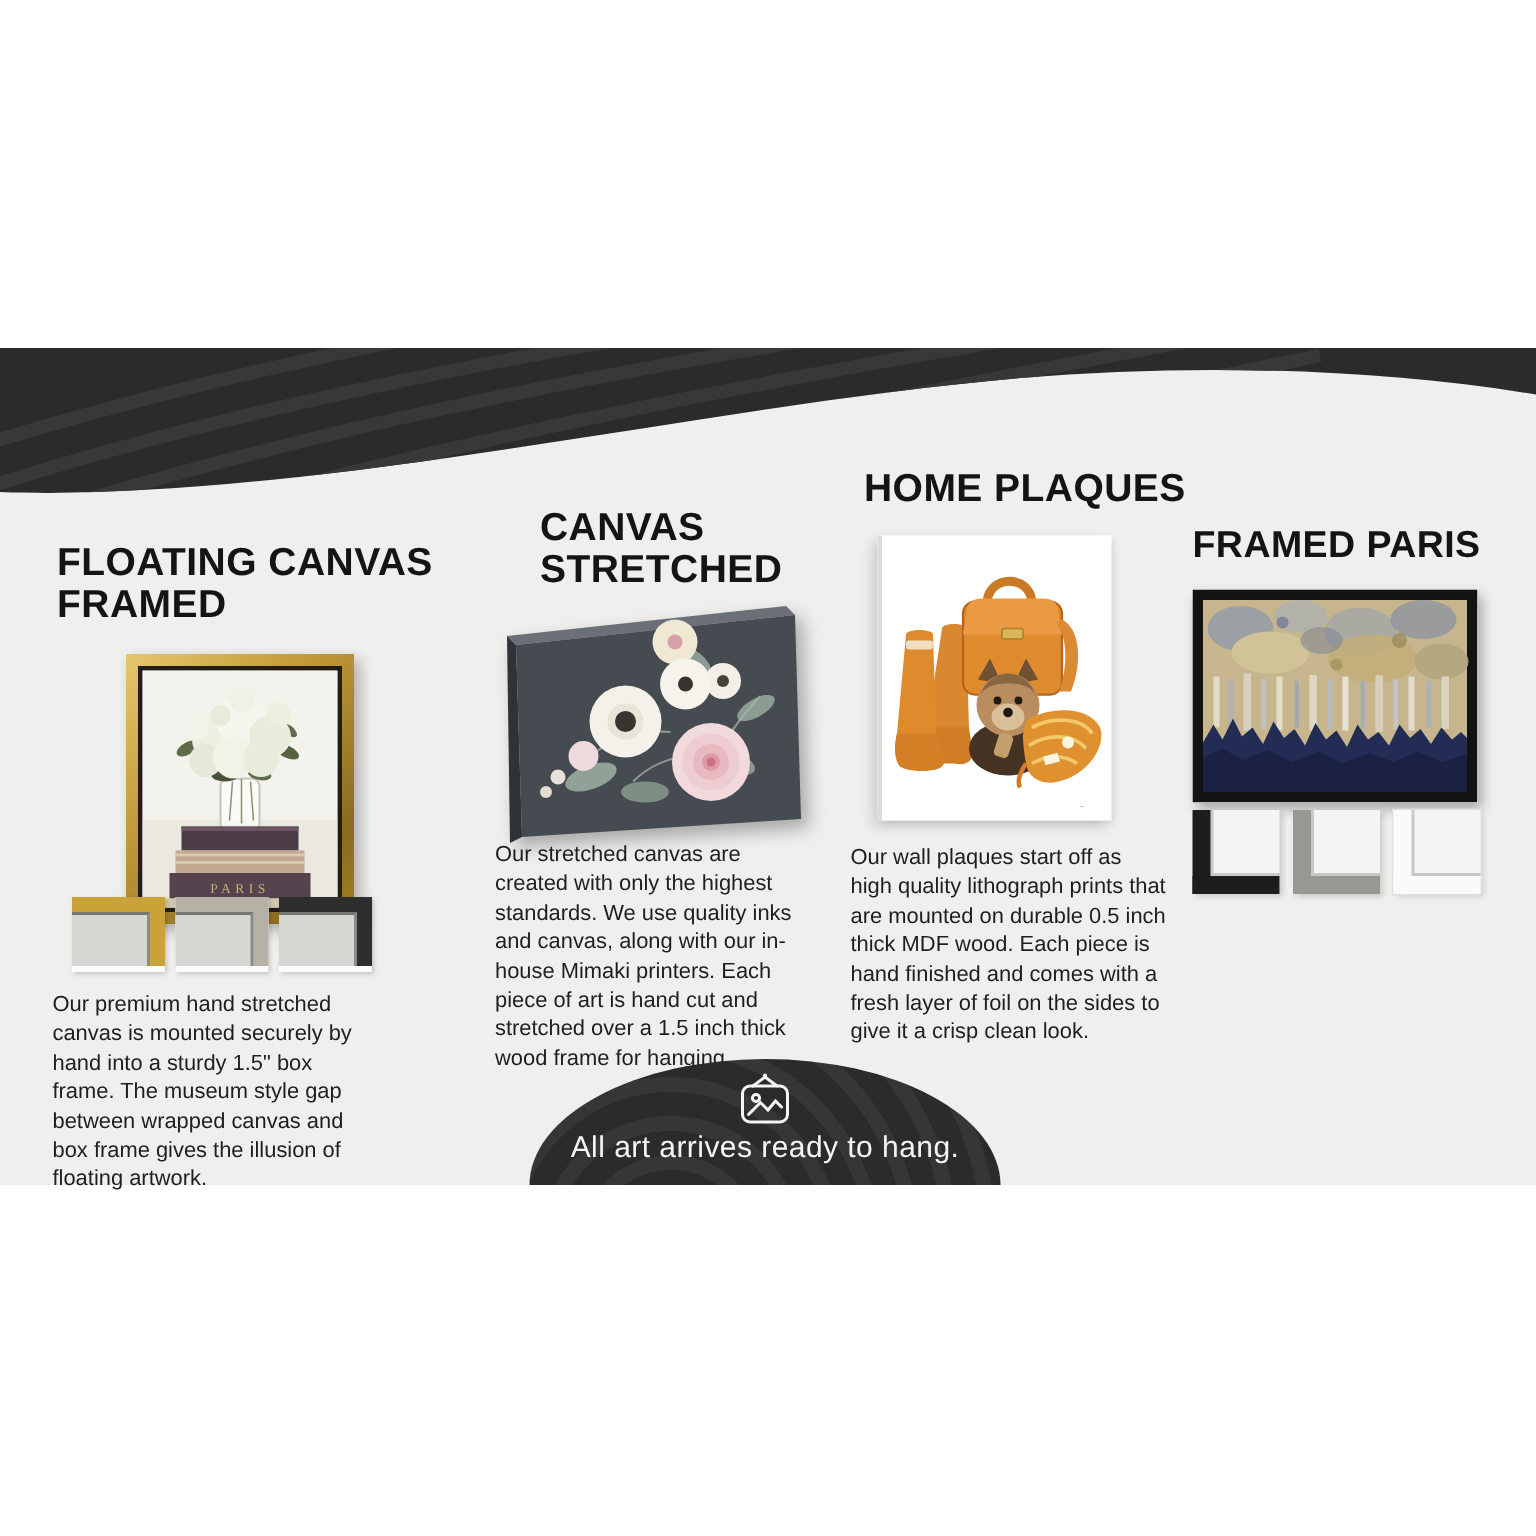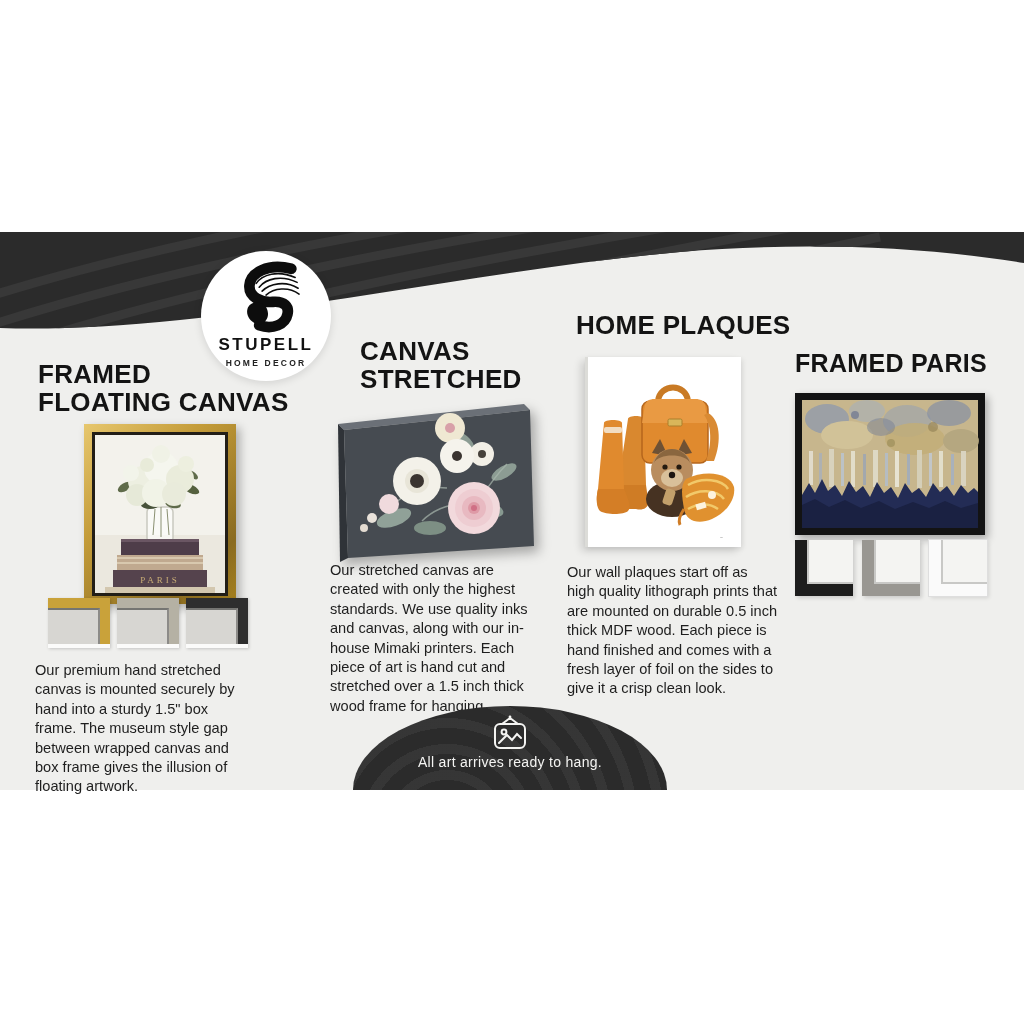--- a/index.html
+++ b/index.html
@@ -6,42 +6,42 @@
   body{width:1024px;height:1024px;background:#ffffff;font-family:"Liberation Sans",sans-serif;position:relative;overflow:hidden;}
   .page{position:absolute;left:0;top:0;width:1024px;height:1024px;}
   .content-band{position:absolute;left:0;top:232px;width:1024px;height:558px;background:#efefed;}
   .top-swoosh{position:absolute;left:0;top:232px;width:1024px;height:120px;}
   .logo-circle{position:absolute;left:201px;top:251px;width:130px;height:130px;border-radius:50%;background:#ffffff;box-shadow:0 2px 8px rgba(0,0,0,.12);display:flex;flex-direction:column;align-items:center;justify-content:flex-start;padding-top:10px;box-sizing:border-box;}
   .brand-name{font-size:17px;font-weight:700;letter-spacing:2.5px;color:#111;margin-top:2px;}
   .brand-tagline{font-size:8.5px;font-weight:600;letter-spacing:2.2px;color:#222;margin-top:3px;}
   .col-title{position:absolute;font-weight:800;color:#141414;font-size:26px;line-height:1.08;letter-spacing:.3px;}
   .col-desc{position:absolute;font-size:14.6px;line-height:1.33;color:#1e1e1e;}
   
-  .prod1{position:absolute;left:84px;top:424px;width:152px;height:180px;box-sizing:border-box;padding:8px;background:linear-gradient(135deg,#e7c76e,#c49c39 35%,#8a6b20 80%,#a5801f);box-shadow:4px 4px 9px rgba(0,0,0,.28);}
+  .prod1{position:absolute;left:84px;top:436px;width:152px;height:180px;box-sizing:border-box;padding:8px;background:linear-gradient(135deg,#e7c76e,#c49c39 35%,#8a6b20 80%,#a5801f);box-shadow:4px 4px 9px rgba(0,0,0,.28);}
   .prod1-gap{width:100%;height:100%;box-sizing:border-box;padding:3px;background:#221e17;}
   .prod1-art{width:100%;height:100%;background:#f3f2ec;display:block;}
   .samples-row{position:absolute;display:flex;gap:7px;}
   .fc-sample{width:62px;height:50px;background:#fbfbfa;position:relative;box-shadow:1px 1px 3px rgba(0,0,0,.18);}
   .fc-corner{position:absolute;inset:0 0 4px 0;border-top:10px solid;border-right:10px solid;background:#d7d6d2;box-sizing:border-box;}
   .fc-corner::after{content:"";position:absolute;inset:0;border-top:2px solid rgba(0,0,0,.45);border-right:2px solid rgba(0,0,0,.35);}
   
   .prod2{position:absolute;left:332px;top:396px;width:206px;height:166px;filter:drop-shadow(5px 6px 6px rgba(0,0,0,.3));}
   
   .prod3{position:absolute;left:585px;top:357px;width:153px;height:190px;background:#ffffff;border-left:3px solid #dcdcd8;box-shadow:-4px 4px 8px rgba(0,0,0,.14),2px 2px 5px rgba(0,0,0,.08);}
   
   .prod4{position:absolute;left:795px;top:393px;width:190px;height:142px;box-shadow:3px 4px 8px rgba(0,0,0,.3);}
   .gic-sample{width:58px;height:56px;position:relative;}
   .gic-corner{position:absolute;inset:0;border-left:12px solid;border-bottom:12px solid;background:#f4f4f2;box-sizing:border-box;box-shadow:2px 2px 4px rgba(0,0,0,.15);}
   .gic-sample:last-child .gic-corner{box-shadow:0 0 0 1px #dedede,2px 2px 4px rgba(0,0,0,.12);}
   .gic-corner::after{content:"";position:absolute;inset:0;border-left:2px solid rgba(0,0,0,.18);border-bottom:2px solid rgba(0,0,0,.18);}
   
   .dome{position:absolute;left:353px;top:706px;width:314px;height:84px;background:#2b2b2b;border-radius:157px 157px 0 0 / 84px 84px 0 0;overflow:hidden;}
   .dome::before{content:"";position:absolute;inset:0;background:repeating-radial-gradient(circle at 30% 150%,rgba(255,255,255,.05) 0 10px,rgba(255,255,255,0) 10px 26px);}
   .dome-inner{position:relative;display:flex;flex-direction:column;align-items:center;padding-top:8px;}
-  .dome-msg{color:#f4f4f2;font-size:14px;letter-spacing:.3px;margin-top:2px;}
+  .dome-msg{color:#f4f4f2;font-size:20px;letter-spacing:.3px;margin-top:2px;}
 </style>
 </head>
 <body>
 
 <div class="page">
 
   <div class="content-band"></div>
 
   <svg class="top-swoosh" viewBox="0 0 1024 120" preserveAspectRatio="none">
     <defs>
@@ -55,39 +55,24 @@
         <path d="M-60,80 C120,20 340,-25 580,-55"></path>
         <path d="M-60,110 C140,40 380,-5 640,-40"></path>
         <path d="M-60,140 C160,60 420,10 700,-30"></path>
         <path d="M-60,170 C180,85 450,30 760,-20"></path>
         <path d="M-60,200 C200,110 480,55 820,-10"></path>
         <path d="M-60,230 C230,140 520,80 880,5"></path>
       </g>
     </g>
   </svg>
 
-  <div class="logo-circle">
-    <svg width="74" height="72" viewBox="0 0 76 74">
-      <g fill="none" stroke="#0d0d0d" stroke-linecap="round">
-        <path d="M64,8 C40,2 22,12 21,25 C20,37 33,43 45,42 C57,41 62,47 60,55 C58,65 45,71 31,66" stroke-width="11"></path>
-        <path d="M66,12 C46,5 30,11 25,20" stroke-width="1.6"></path>
-        <path d="M68,17 C50,9 34,14 28,23" stroke-width="1.6"></path>
-        <path d="M70,22 C54,14 38,18 31,27" stroke-width="1.6"></path>
-        <path d="M71,28 C58,20 42,23 34,31" stroke-width="1.6"></path>
-        <path d="M72,34 C61,26 46,28 38,35" stroke-width="1.6"></path>
-      </g>
-      <path d="M31,66 C22,63 17,56 19,49 C21,43 28,41 34,44 C40,47 42,55 38,61 C36,64 34,65 31,66 Z" fill="#0d0d0d"></path>
-    </svg>
-    <div class="brand-name">STUPELL</div>
-    <div class="brand-tagline">HOME DECOR</div>
-  </div>
 
   <div class="col-title" style="left:38px;top:360px;">
+    <div>FLOATING CANVAS</div>
     <div>FRAMED</div>
-    <div>FLOATING CANVAS</div>
   </div>
 
   <div class="prod1">
     <div class="prod1-gap">
       <svg class="prod1-art" viewBox="0 0 130 158">
         <rect width="130" height="158" fill="#f3f2ec"></rect>
         <rect y="100" width="130" height="58" fill="#ebe8df"></rect>
         <g>
           <rect x="52" y="72" width="26" height="36" rx="5" fill="rgba(255,255,255,0.6)" stroke="#c9c9c0" stroke-width="1.5"></rect>
           <g stroke="#8a9072" stroke-width="1">

